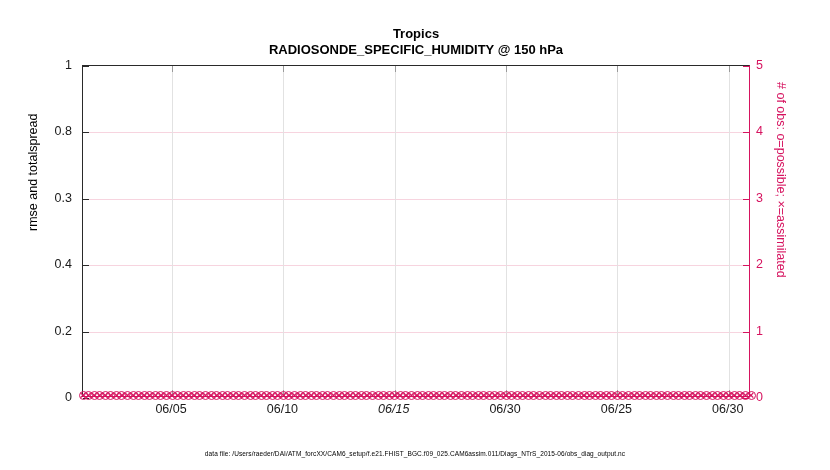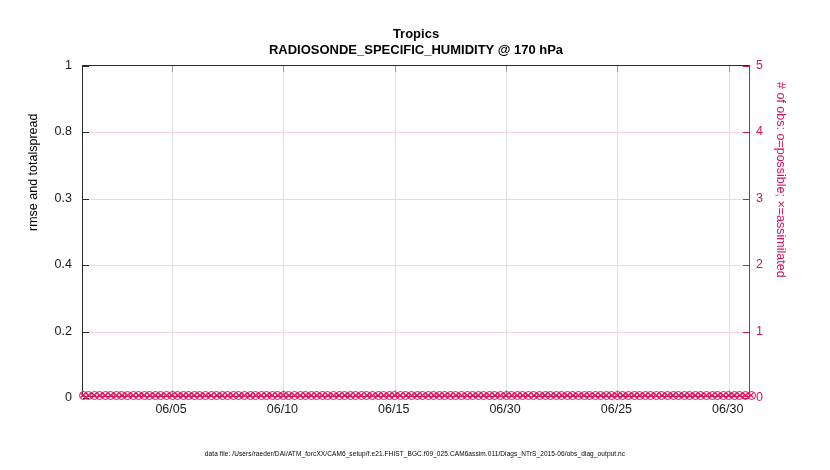--- a/index.html
+++ b/index.html
@@ -253,21 +253,21 @@
     letter-spacing: 0.1px;
   }
 </style>
 </head>
 <body>
 
 <div id="figure">
 
   <div class="title-block">
     <div class="title-line1">Tropics</div>
-    <div class="title-line2">RADIOSONDE_SPECIFIC_HUMIDITY @ 170 hPa</div>
+    <div class="title-line2">RADIOSONDE_SPECIFIC_HUMIDITY @ 150 hPa</div>
   </div>
 
   <div id="plot-area">
     <div id="grid-layer">
         <div class="hgrid" style="top: 265.6px;"></div>
         <div class="hgrid" style="top: 199.2px;"></div>
         <div class="hgrid" style="top: 132.8px;"></div>
         <div class="hgrid" style="top: 66.4px;"></div>
         <div class="vgrid" style="left: 89.0667px;"></div>
         <div class="vgrid" style="left: 200.4px;"></div>
@@ -559,21 +559,21 @@
       <div class="ylabel-left" style="top: 131.4px;">0.8</div>
       <div class="ylabel-left" style="top: 65px;">1</div>
       <div class="ylabel-right" style="top: 397px;">0</div>
       <div class="ylabel-right" style="top: 330.6px;">1</div>
       <div class="ylabel-right" style="top: 264.2px;">2</div>
       <div class="ylabel-right" style="top: 197.8px;">3</div>
       <div class="ylabel-right" style="top: 131.4px;">4</div>
       <div class="ylabel-right" style="top: 65px;">5</div>
       <div class="xlabel-tick" style="left: 171.067px;">06/05</div>
       <div class="xlabel-tick" style="left: 282.4px;">06/10</div>
-      <div class="xlabel-tick" style="left: 393.733px;">06/15</div>
+      <div class="xlabel-tick" style="left: 393.733px; font-style: italic;">06/15</div>
       <div class="xlabel-tick" style="left: 505.067px;">06/30</div>
       <div class="xlabel-tick" style="left: 616.4px;">06/25</div>
       <div class="xlabel-tick" style="left: 727.733px;">06/30</div>
     </div>
 
   <div id="y-axis-title">rmse and totalspread</div>
   <div id="y2-axis-title"># of obs: o=possible; ×=assimilated</div>
 
   <div id="footer-note">data file: /Users/raeder/DAI/ATM_forcXX/CAM6_setup/f.e21.FHIST_BGC.f09_025.CAM6assim.011/Diags_NTrS_2015-06/obs_diag_output.nc</div>
 </div>

